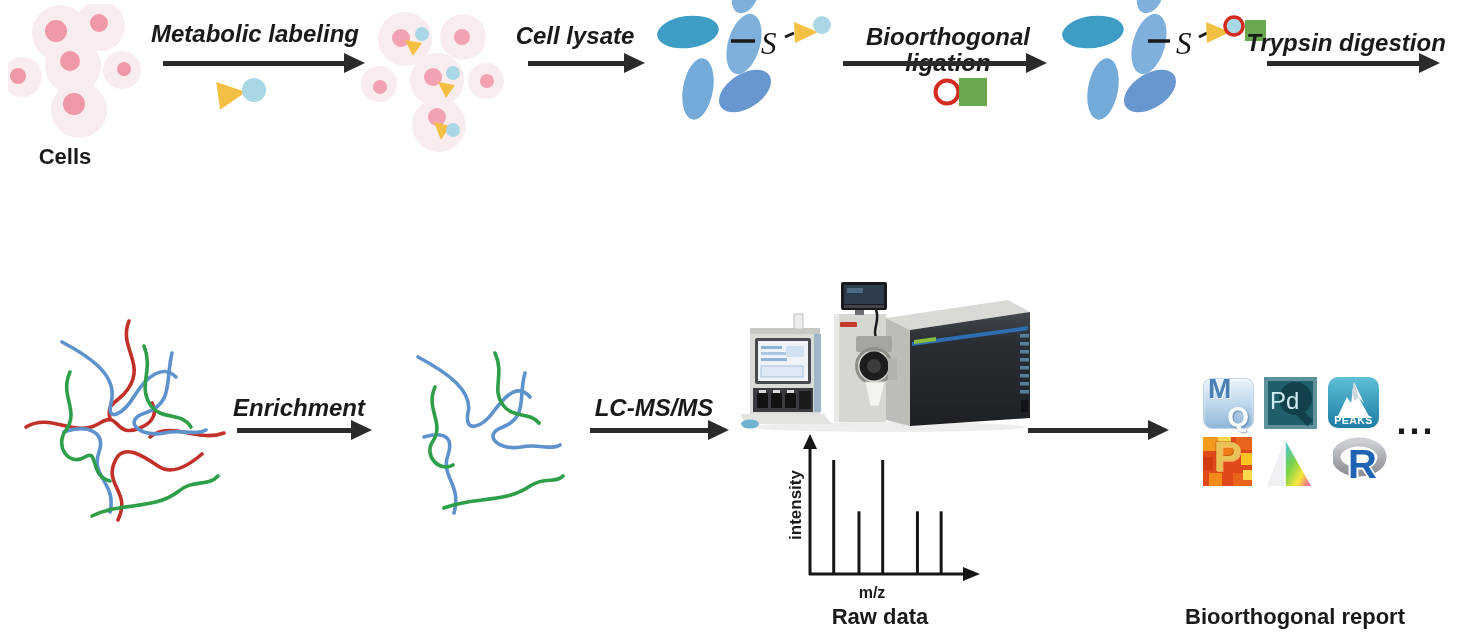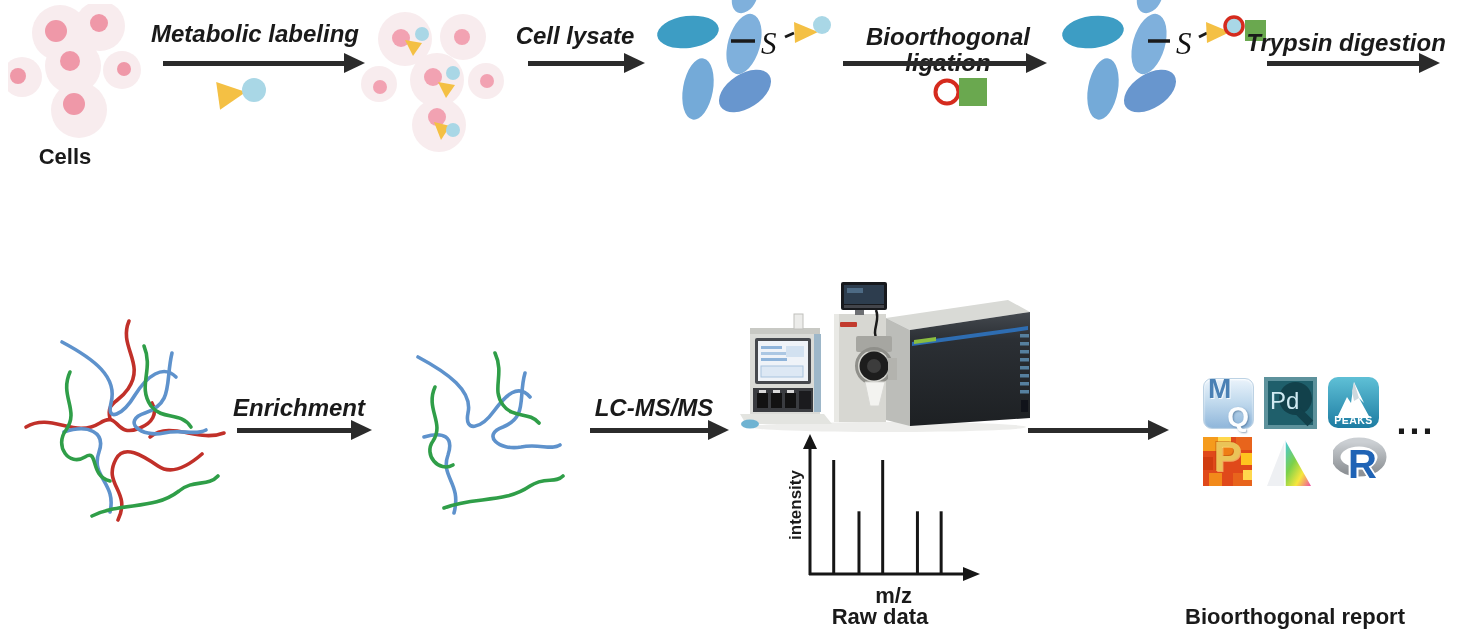--- a/index.html
+++ b/index.html
@@ -2,21 +2,21 @@
 <html><head>
 <meta charset="utf-8">
 <style>
   html,body{margin:0;padding:0;background:#fff;}
   .canvas{position:relative;width:1478px;height:638px;background:#fff;overflow:hidden;
           font-family:"Liberation Sans",sans-serif;color:#1a1a1a;}
   .abs{position:absolute;}
   .lbl{position:absolute;font-weight:bold;text-align:center;line-height:1.1;}
   .lbl.big{font-size:22px;}
   .lbl.step{font-size:24px;font-style:italic;}
-  .lbl.axis{font-size:22px;text-align:right;}
+  .lbl.axis{font-size:16px;}
   .arrow{position:absolute;display:flex;align-items:center;height:22px;}
   .arrow .shaft{flex:1;height:5px;background:#2b2b2b;}
   .arrow .head{width:0;height:0;border-left:21px solid #2b2b2b;
                border-top:10px solid transparent;border-bottom:10px solid transparent;}
   .vlabel{position:absolute;left:740px;top:496px;width:110px;height:18px;text-align:center;
           font-weight:bold;font-size:17px;transform:rotate(-90deg);}
   .dots{position:absolute;left:1390px;top:404px;width:52px;text-align:center;
         font-weight:bold;font-size:36px;line-height:36px;letter-spacing:3px;color:#1a1a1a;}
   .icon{position:absolute;}
   

